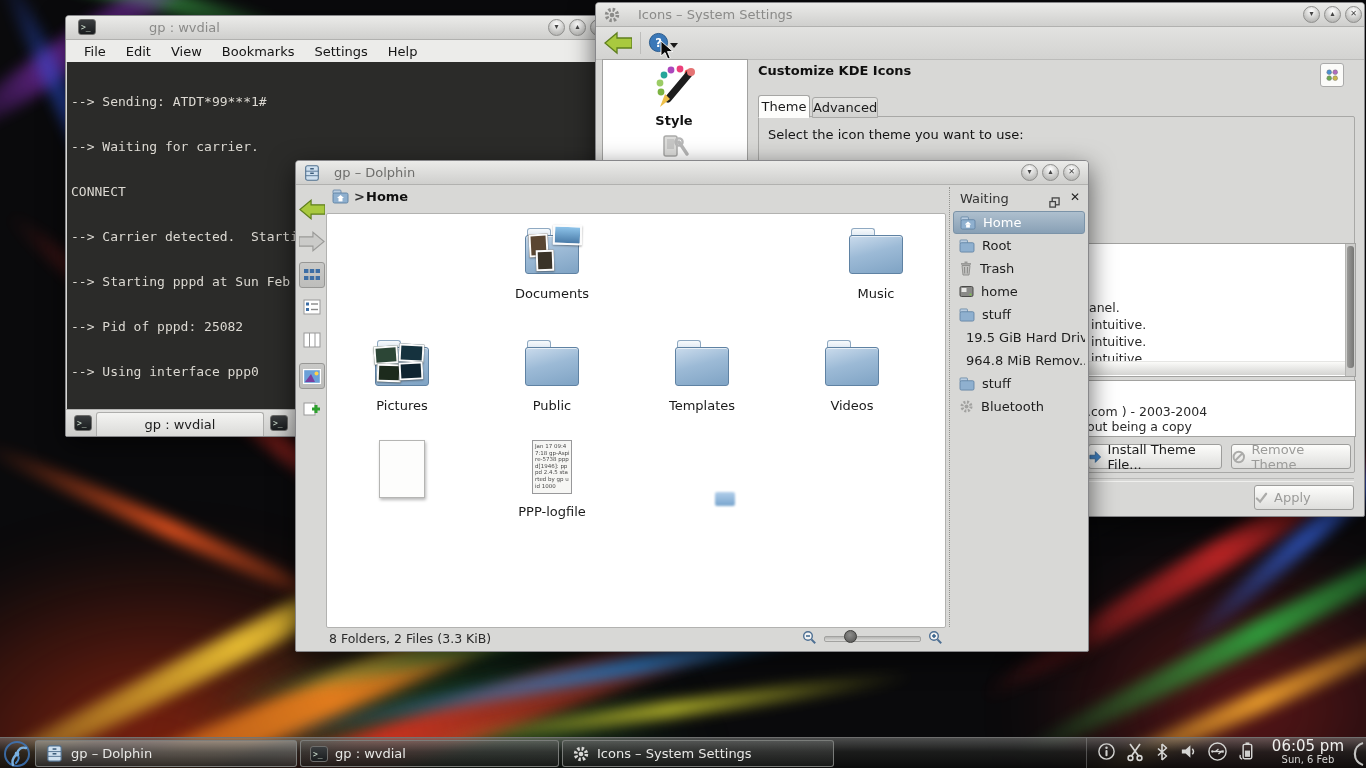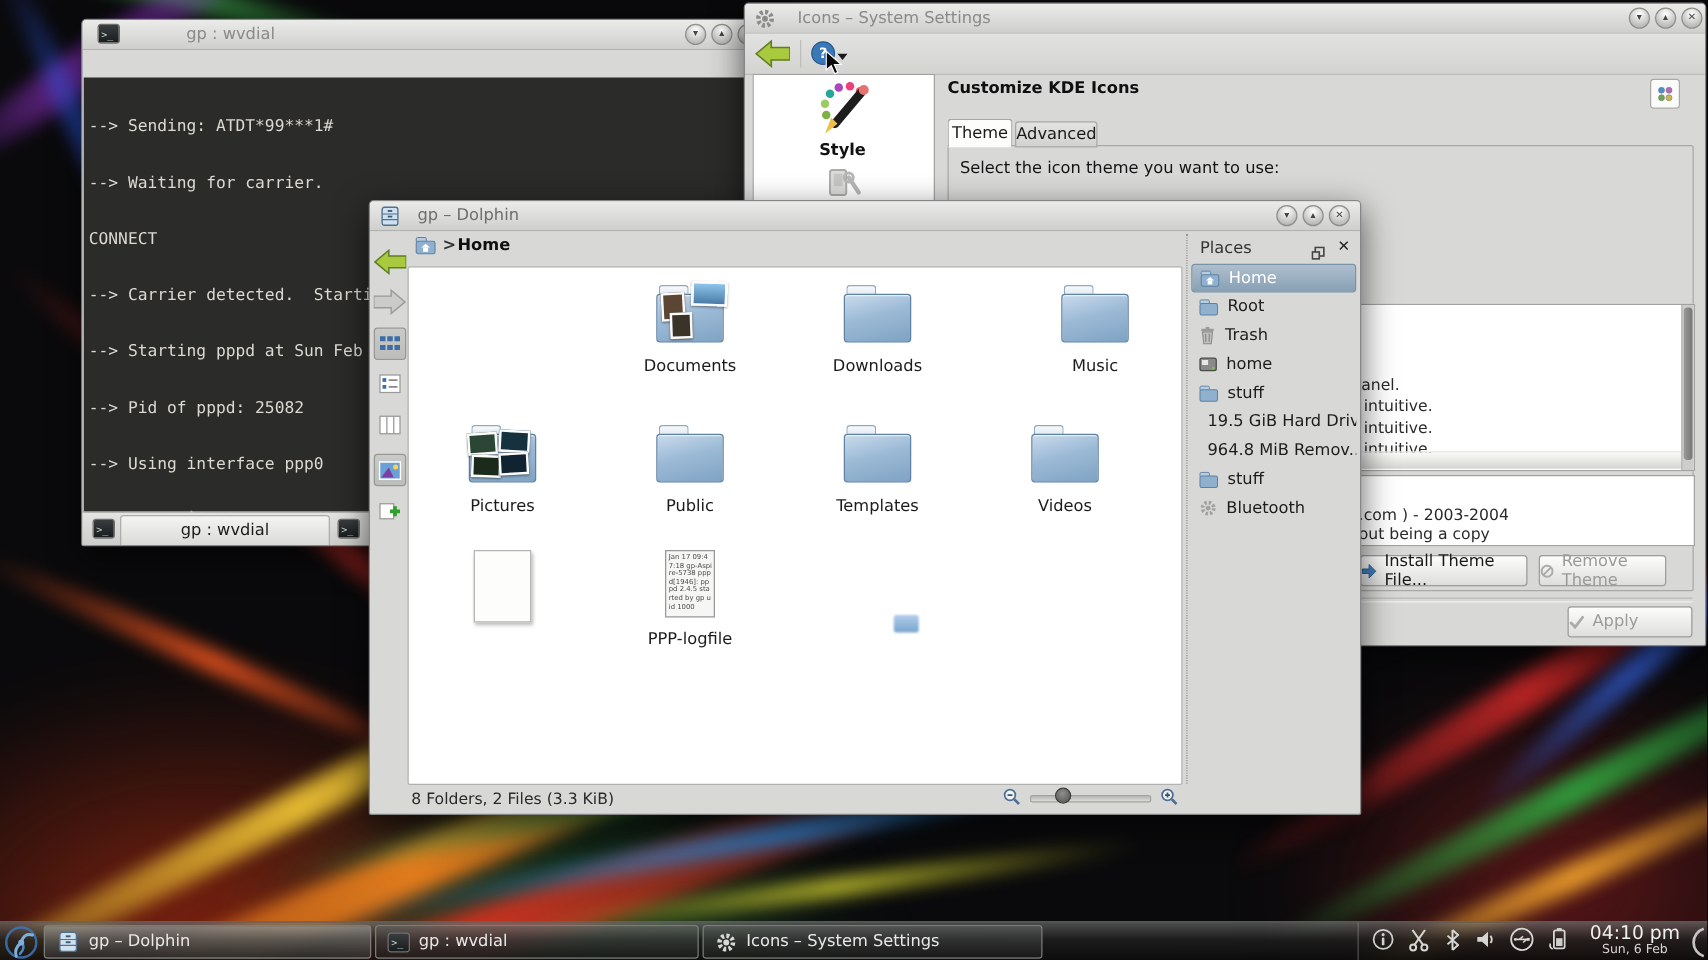--- a/index.html
+++ b/index.html
@@ -118,20 +118,28 @@
   <div class="window" id="term" style="left:65px;top:15px;width:547px;height:420px;z-index:10">
     <div class="titlebar">
       <span class="tbicon konsq" style="left:12px">&gt;_</span>
       <span class="title" style="left:83px">gp : wvdial</span>
       <span class="winbtns" style="right:6px">
         <span class="winbtn">▾</span>
         <span class="winbtn">▴</span>
         <span class="winbtn">✕</span>
       </span>
     </div>
+    <div class="menubar">
+      <span class="menuitem">File</span>
+      <span class="menuitem">Edit</span>
+      <span class="menuitem">View</span>
+      <span class="menuitem">Bookmarks</span>
+      <span class="menuitem">Settings</span>
+      <span class="menuitem">Help</span>
+    </div>
     <div class="screen">
       <div class="tline">--&gt; Sending: ATDT*99***1#</div>
       <div class="tline">--&gt; Waiting for carrier.</div>
       <div class="tline">CONNECT</div>
       <div class="tline">--&gt; Carrier detected.  Starting PPP immediately.</div>
       <div class="tline">--&gt; Starting pppd at Sun Feb  6 18:08:22 2011</div>
       <div class="tline">--&gt; Pid of pppd: 25082</div>
       <div class="tline">--&gt; Using interface ppp0</div>
       <div class="tline">--&gt; pppd: �[7f]</div>
       
@@ -241,21 +249,21 @@
     <div class="whitebox" style="left:170px;top:377px;width:588px;height:55px">
       <div class="fragment" style="left:320px;top:23px">.com ) - 2003-2004</div>
       <div class="fragment" style="left:320px;top:38px">out being a copy</div>
     </div>
     <div class="kbtn" style="left:492px;top:441px;width:134px">
       <svg width="14" height="14" viewBox="0 0 14 14">
           <polygon points="1,5 7,5 7,1 13,7 7,13 7,9 1,9" fill="#3f7fbf" stroke="#2a5a8a" stroke-width=".8"></polygon>
         </svg>
       <span>Install Theme File...</span>
     </div>
-    <div class="kbtn dis" style="left:635px;top:441px;width:102px">
+    <div class="kbtn dis" style="left:635px;top:441px;width:120px">
       <svg width="14" height="14" viewBox="0 0 14 14">
           <circle cx="7" cy="7" r="5.4" fill="none" stroke="#ababa9" stroke-width="2"></circle>
           <line x1="3.4" y1="10.6" x2="10.6" y2="3.4" stroke="#ababa9" stroke-width="2"></line>
         </svg>
       <span>Remove Theme</span>
     </div>
     <div style="position:absolute;left:170px;top:475px;width:588px;height:2px;border-top:1px solid #b9b9b7;border-bottom:1px solid #efefed"></div>
     <div class="kbtn dis" style="left:658px;top:482px;width:100px">
       <svg width="13" height="13" viewBox="0 0 14 14">
           <path d="M2 8 L5.5 11.5 L12 3" fill="none" stroke="#ababa9" stroke-width="2.4" stroke-linecap="round"></path>
@@ -358,27 +366,20 @@
       <div class="cell" style="left:150px;top:10px">
         <div class="folder">
           <div class="ftab"></div>
             <div class="fbody"></div>
           <div class="photo" style="left:4px;top:6px;width:15px;height:19px;background:#5a4632;transform:rotate(-3deg)"></div>
           <div class="photo" style="right:-3px;top:-3px;width:25px;height:16px;background:linear-gradient(#8ec4ea,#4a7ba8);transform:rotate(2deg)"></div>
           <div class="photo" style="left:11px;top:22px;width:14px;height:17px;background:#3a3328;transform:rotate(-2deg)"></div>
         </div>
         <div class="flabel">Documents</div>
       </div>
-      <div class="cell" style="left:300px;top:10px">
-        <div class="folder">
-            <div class="ftab"></div>
-            <div class="fbody"></div>
-          </div>
-        <div class="flabel">Downloads</div>
-      </div>
       <div class="cell" style="left:474px;top:10px">
         <div class="folder">
             <div class="ftab"></div>
             <div class="fbody"></div>
           </div>
         <div class="flabel">Music</div>
       </div>
 
       <div class="cell" style="left:0;top:122px">
         <div class="folder">
@@ -417,21 +418,21 @@
         <div class="page"></div>
       </div>
       <div class="cell" style="left:150px;top:222px">
         <div class="minidoc">Jan 17 09:47:18 gp-Aspire-5738 pppd[1946]: pppd 2.4.5 started by gp uid 1000</div>
         <div class="flabel" style="margin-top:10px">PPP-logfile</div>
       </div>
       <div style="position:absolute;left:388px;top:278px;width:20px;height:14px;border-radius:2px;background:linear-gradient(#a9c9e8,#6b9cc9);filter:blur(1px);opacity:.9"></div>
     </div>
 
     <div class="places" style="left:653px;top:26px;width:138px;height:440px">
-      <div style="position:absolute;left:10px;top:4px;font-size:13px;color:#333">Places</div>
+      <div style="position:absolute;left:10px;top:4px;font-size:13px;color:#333">Waiting</div>
       <span style="position:absolute;right:28px;top:6px">
         <svg width="11" height="11" viewBox="0 0 12 12">
             <rect x="3.5" y="1" width="7.5" height="7.5" fill="none" stroke="#444" stroke-width="1.4"></rect>
             <rect x="1" y="5" width="6" height="6" fill="#d8d8d6" stroke="#444" stroke-width="1.4"></rect>
           </svg>
       </span>
       <span style="position:absolute;right:8px;top:3px;font-size:12px;font-weight:bold;color:#222">✕</span>
       <div class="place sel" style="top:24px">
         <svg width="16" height="14" viewBox="0 0 17 15">
             <rect x="1" y="1" width="8" height="4" rx="1" fill="#b9cde0" stroke="#5f82a3" stroke-width=".8"></rect>
@@ -597,21 +598,21 @@
       <span>
         <svg width="18" height="21" viewBox="0 0 18 22">
             <rect x="6" y="3.5" width="9" height="15" rx="1.5" fill="none" stroke="#d6d6d4" stroke-width="1.5"></rect>
             <rect x="8.5" y="1.5" width="4" height="2" fill="#d6d6d4"></rect>
             <rect x="7.8" y="10" width="5.4" height="6.6" fill="#cfcfcd"></rect>
             <path d="M5 19 Q2 18 3 14.5" fill="none" stroke="#d6d6d4" stroke-width="1.4"></path>
           </svg>
       </span>
     </div>
     <div class="clock">
-      <div class="t">04:10 pm</div>
+      <div class="t">06:05 pm</div>
       <div class="d">Sun, 6 Feb</div>
     </div>
     <span style="position:absolute;right:1px;top:3px">
       <svg width="14" height="26" viewBox="0 0 14 26">
           <path d="M12 2 A 11.5 11.5 0 0 0 12 24" fill="none" stroke="#c4c4c2" stroke-width="2.2"></path>
         </svg>
     </span>
   </div>
 
   <div style="position:absolute;left:660px;top:40px;z-index:50">

